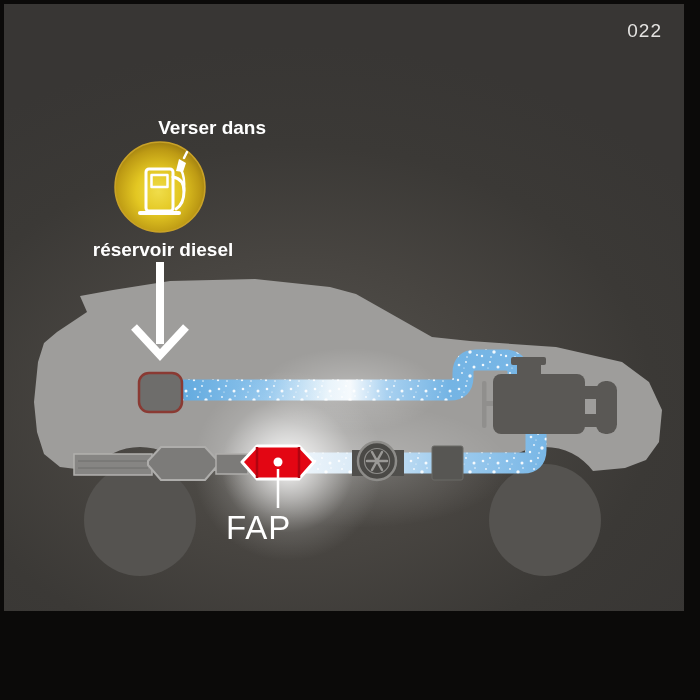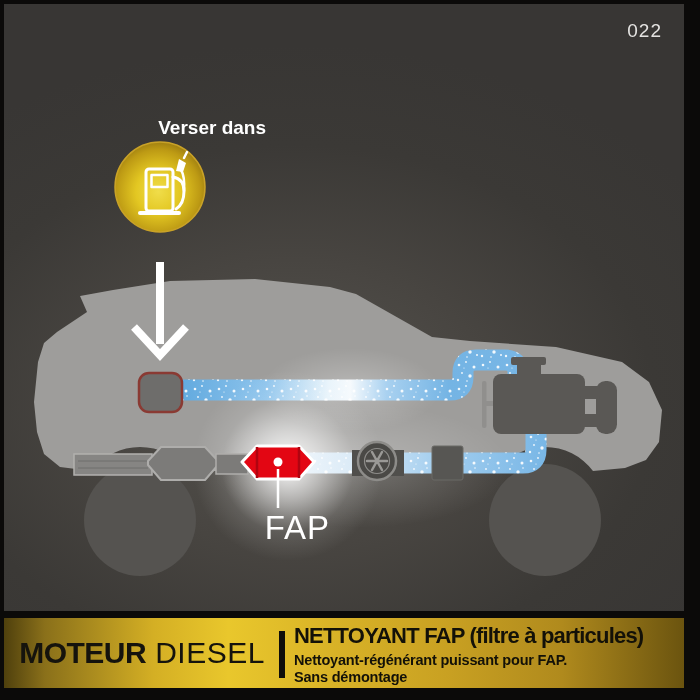--- a/index.html
+++ b/index.html
@@ -12,21 +12,21 @@
   .main-area{
     position:absolute;left:4px;top:4px;right:5px;height:607px;
     background:radial-gradient(ellipse 500px 360px at 290px 400px,
       #56544f 0%, #484541 40%, #3b3936 72%, #383634 100%);
   }
   .diagram-svg{position:absolute;left:0;top:0;width:700px;height:700px;}
   .label{position:absolute;color:#ffffff;}
   .t-num{top:20px;right:27px;font-size:19px;color:#e4e3e1;letter-spacing:1px;}
   .t-verser{top:117px;left:60px;width:206px;text-align:right;font-size:19px;font-weight:bold;}
   .t-reservoir{top:239px;left:40px;width:246px;text-align:center;font-size:19px;font-weight:bold;}
-  .t-fap{top:509px;left:226px;width:104px;text-align:right;font-size:33px;letter-spacing:1px;}
+  .t-fap{top:509px;left:226px;width:104px;text-align:left;font-size:33px;letter-spacing:1px;}
   .footer-bar{
     position:absolute;left:4px;right:5px;top:618px;height:70px;
     background:linear-gradient(90deg,#4f400d 0%, #8a701a 6%, #d4af24 22%,
       #e9c72c 33%, #d9b327 48%, #c9a122 65%, #b08a1d 82%, #6b540f 100%);
   }
   .footer-left{
     position:absolute;left:0;top:0;width:276px;height:100%;
     display:flex;align-items:center;justify-content:center;
     font-size:30px;color:#15130d;white-space:nowrap;
   }
@@ -167,29 +167,16 @@
         <path d="M173,177 Q184,179 184,191 Q184,204 176,209"></path>
         <path d="M184,191 Q185,176 181,170" stroke-width="2.5"></path>
         <polygon points="176,171 179,159 186,163 183,172" fill="#ffffff" stroke="none"></polygon>
         <path d="M184,158 L187,152" stroke-width="2.5"></path>
       </g>
     </g>
   </svg>
 
   <div class="label t-num">022</div>
   <div class="label t-verser">Verser dans</div>
+  <div class="label t-reservoir">réservoir diesel</div>
   <div class="label t-fap">FAP</div>
 
-  <div class="footer-bar">
-    <div class="footer-left">
-      <span class="hvy">MOTEUR</span>
-      <span class="lgt">DIESEL</span>
-    </div>
-    <div class="footer-divider"></div>
-    <div class="footer-right">
-      <div class="footer-title">NETTOYANT FAP (filtre à particules)</div>
-      <div class="footer-sub">
-        <div>Nettoyant-régénérant puissant pour FAP.</div>
-        <div>Sans démontage</div>
-      </div>
-    </div>
-  </div>
 </div>
 
 </body></html>

